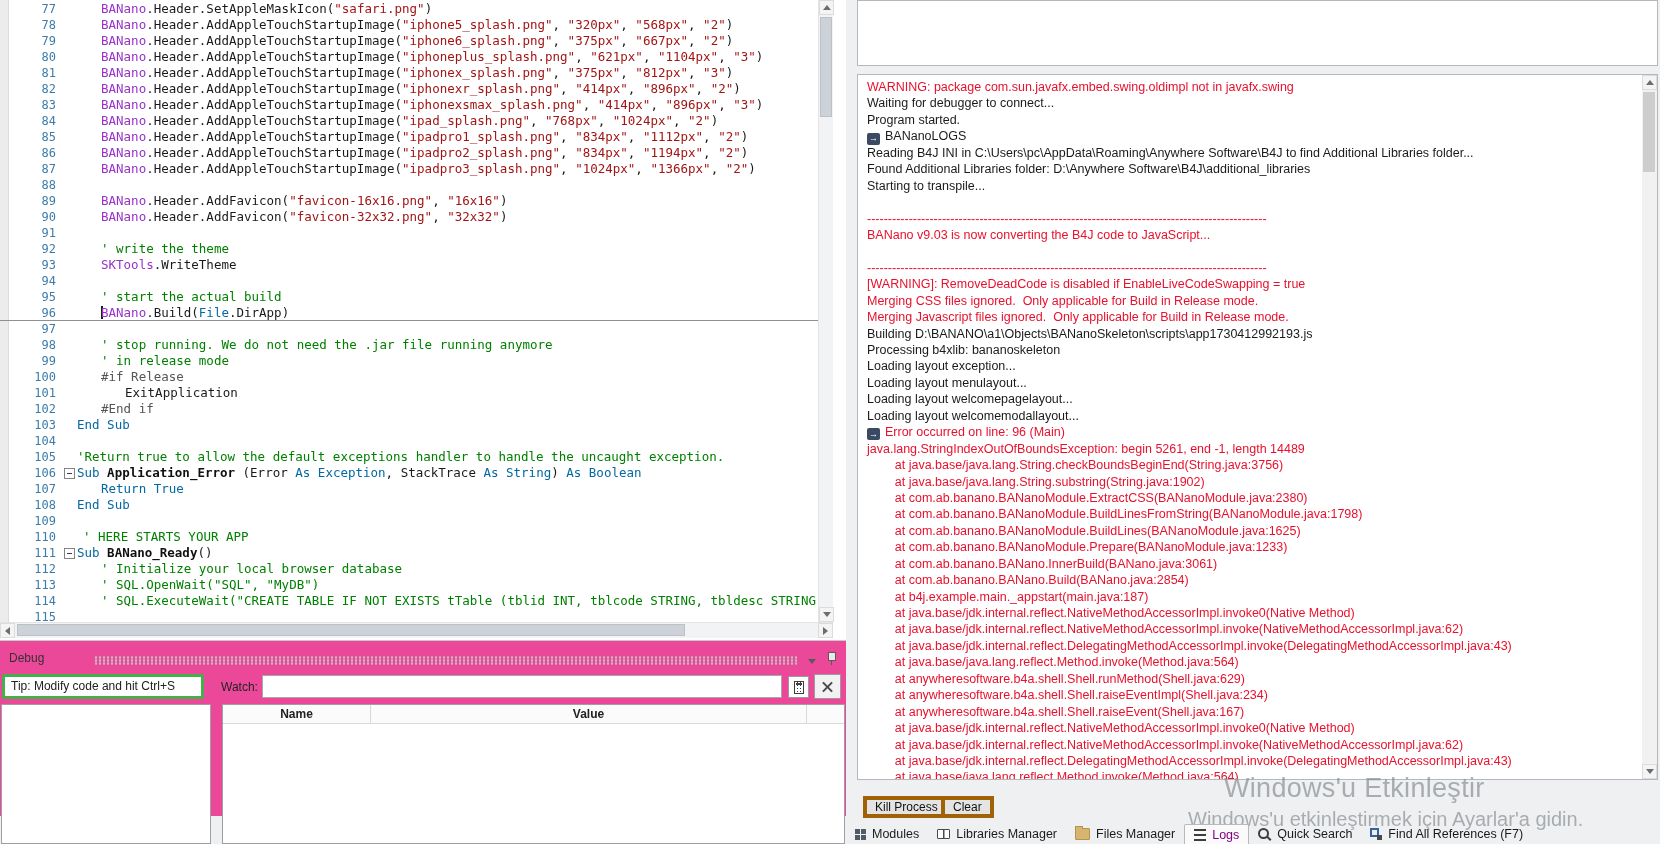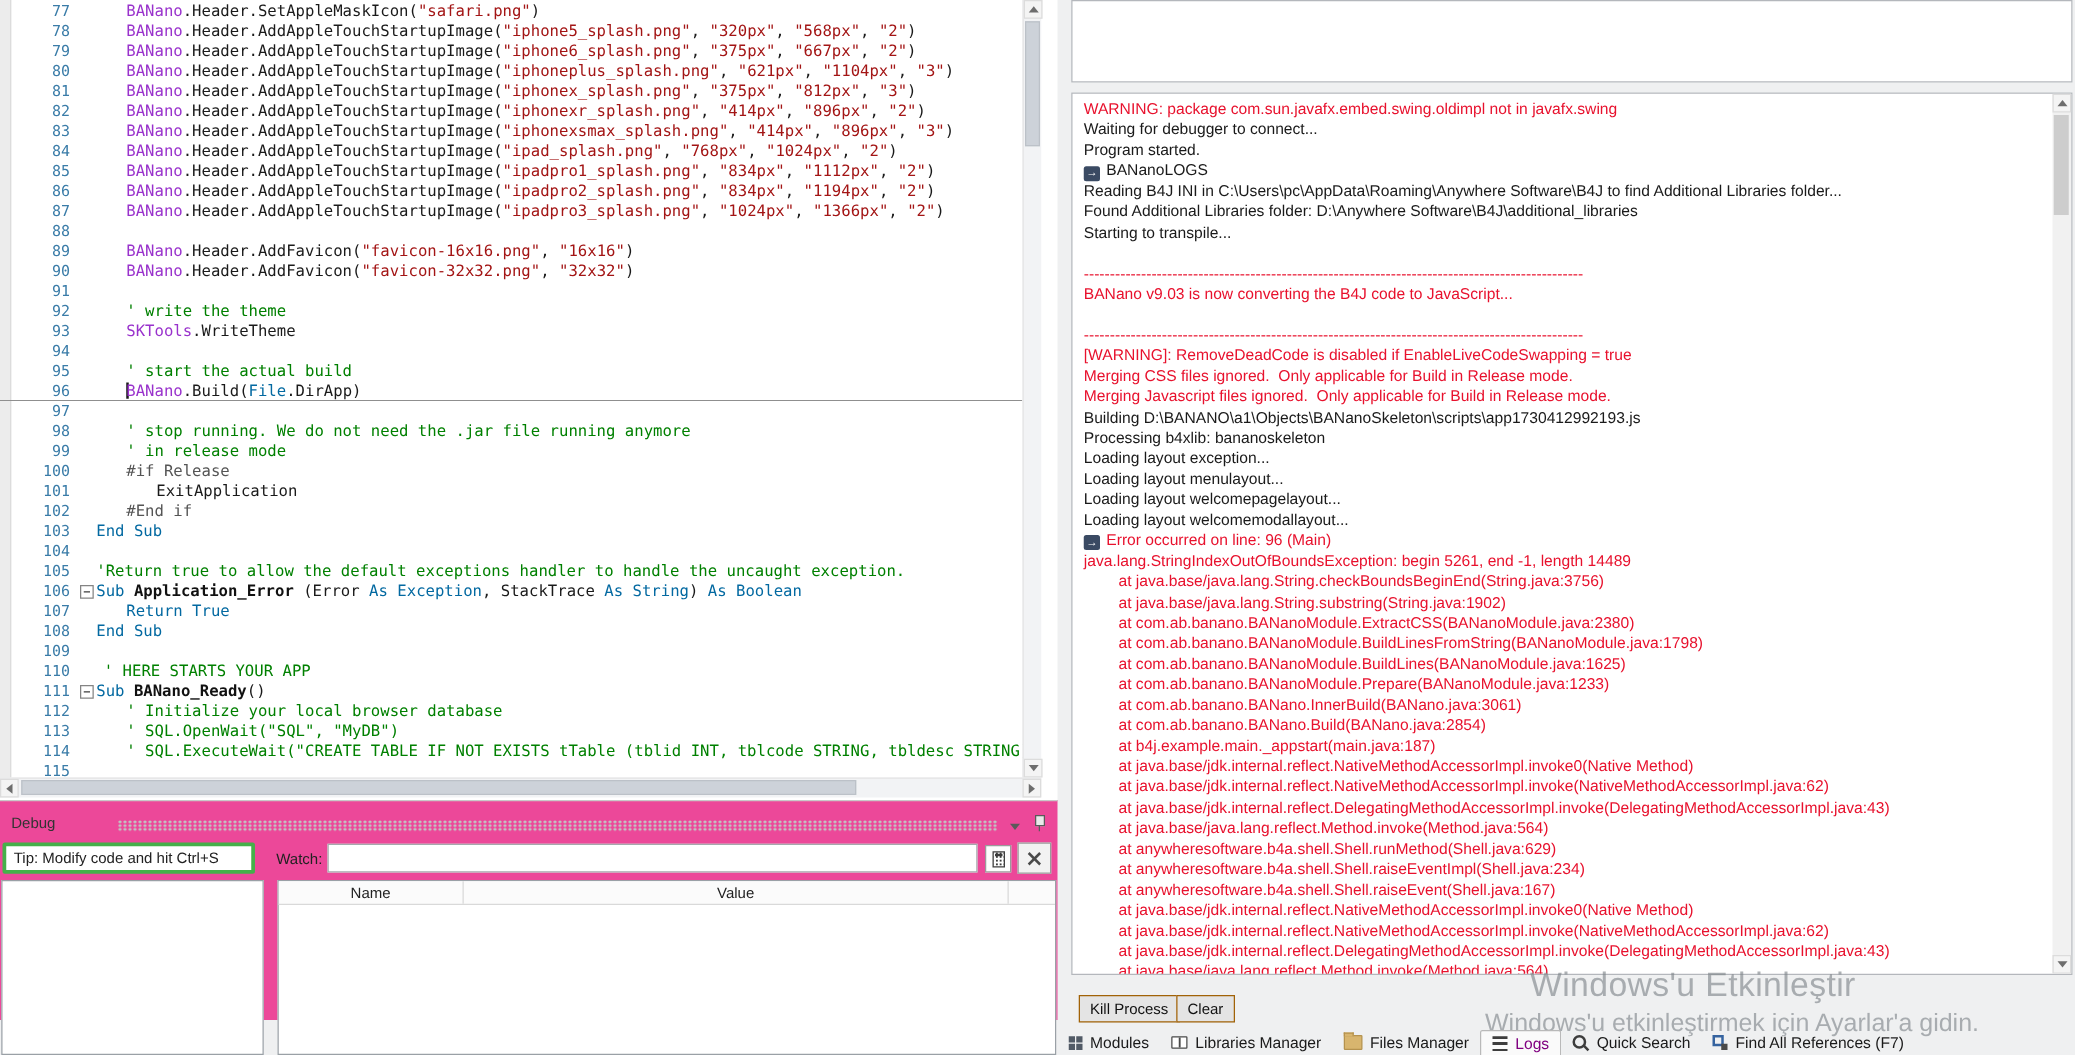--- a/index.html
+++ b/index.html
@@ -56,35 +56,35 @@
            background:linear-gradient(#3d3d3d,#3d3d3d) 1px 1px/6px 2px no-repeat,
                       radial-gradient(#3d3d3d .7px,transparent 1px) 1px 5px/3px 3px repeat,#fff;}
   .x-btn{position:absolute;left:814px;top:33px;width:27px;height:25px;background:#f2f2f2;border:1px solid #9b9b9b;
          box-sizing:border-box;display:flex;align-items:center;justify-content:center;}
   .x-glyph{position:relative;width:13px;height:13px;}
   .x-glyph::before,.x-glyph::after{content:"";position:absolute;left:0;top:6px;width:13px;height:2px;background:#4a4a4a;}
   .x-glyph::before{transform:rotate(45deg);} .x-glyph::after{transform:rotate(-45deg);}
   .dbg-list{position:absolute;left:1px;top:63px;width:210px;height:140px;background:#fff;border:1px solid #9aa0a6;box-sizing:border-box;}
   .dbg-table{position:absolute;left:222px;top:63px;width:623px;height:140px;background:#fff;border:1px solid #9aa0a6;box-sizing:border-box;}
   .dbg-thead{display:flex;height:18px;border-bottom:1px solid #d9d9d9;background:#fbfbfb;font-size:12px;color:#222;}
-  .th{display:flex;align-items:center;justify-content:center;border-right:1px solid #d9d9d9;box-sizing:border-box;}
+  .th{display:flex;align-items:center;justify-content:center;border-right:1px solid #d9d9d9;box-sizing:border-box;font-weight:bold;}
   .th.c1{width:148px;} .th.c2{width:436px;} .th.c3{flex:1;border-right:none;}
 
   
   .topbox{position:absolute;left:857px;top:0;width:801px;height:66px;background:#fff;border:1px solid #b4b7bc;box-sizing:border-box;}
   .logbox{position:absolute;left:857px;top:74px;width:801px;height:706px;background:#fff;border:1px solid #b4b7bc;box-sizing:border-box;overflow:hidden;}
   .log-lines{position:absolute;left:0;top:4px;right:16px;bottom:0;overflow:hidden;padding-left:9px;font-size:12.5px;}
   .logline{height:16.45px;line-height:16.45px;white-space:pre;color:#1a1a1a;}
   .logline.red{color:#e8112d;}
   .logicon{display:inline-flex;width:13px;height:12px;background:#3a4a63;border-radius:2px;color:#fff;font-size:9px;
            align-items:center;justify-content:center;margin-right:5px;vertical-align:-1px;font-weight:bold;}
   .log-scroll{position:absolute;right:0;top:0;width:15px;height:704px;background:#f1f1f1;}
   .log-thumb{position:absolute;left:1px;top:17px;width:12px;height:80px;background:#cdcdcd;}
 
-  .btn{position:absolute;height:22px;padding:0 8px;font-size:12px;background:#e4e4e4;border:1px solid #a16207;
+  .btn{position:absolute;height:22px;padding:0 8px;font-size:12px;background:#e4e4e4;border:4px solid #a16207;
        font-family:"Liberation Sans",sans-serif;color:#111;}
   .kill-btn{left:863px;top:796px;}
   .clear-btn{left:941px;top:796px;}
 
   .wm1{position:absolute;left:1224px;top:773px;font-size:27px;font-weight:300;color:rgba(125,130,136,.62);letter-spacing:.3px;}
   .wm2{position:absolute;left:1188px;top:808px;font-size:20px;font-weight:300;color:rgba(125,130,136,.62);}
 
   .tabbar{position:absolute;left:846px;top:824px;right:0;height:20px;display:flex;align-items:stretch;font-size:12.5px;color:#1a1a1a;}
   .tab{display:flex;align-items:center;padding:0 9px;white-space:nowrap;}
   .tab.active{background:#fafafa;border:1px solid #b9b9b9;border-bottom:none;border-radius:2px 2px 0 0;color:#800080;}

